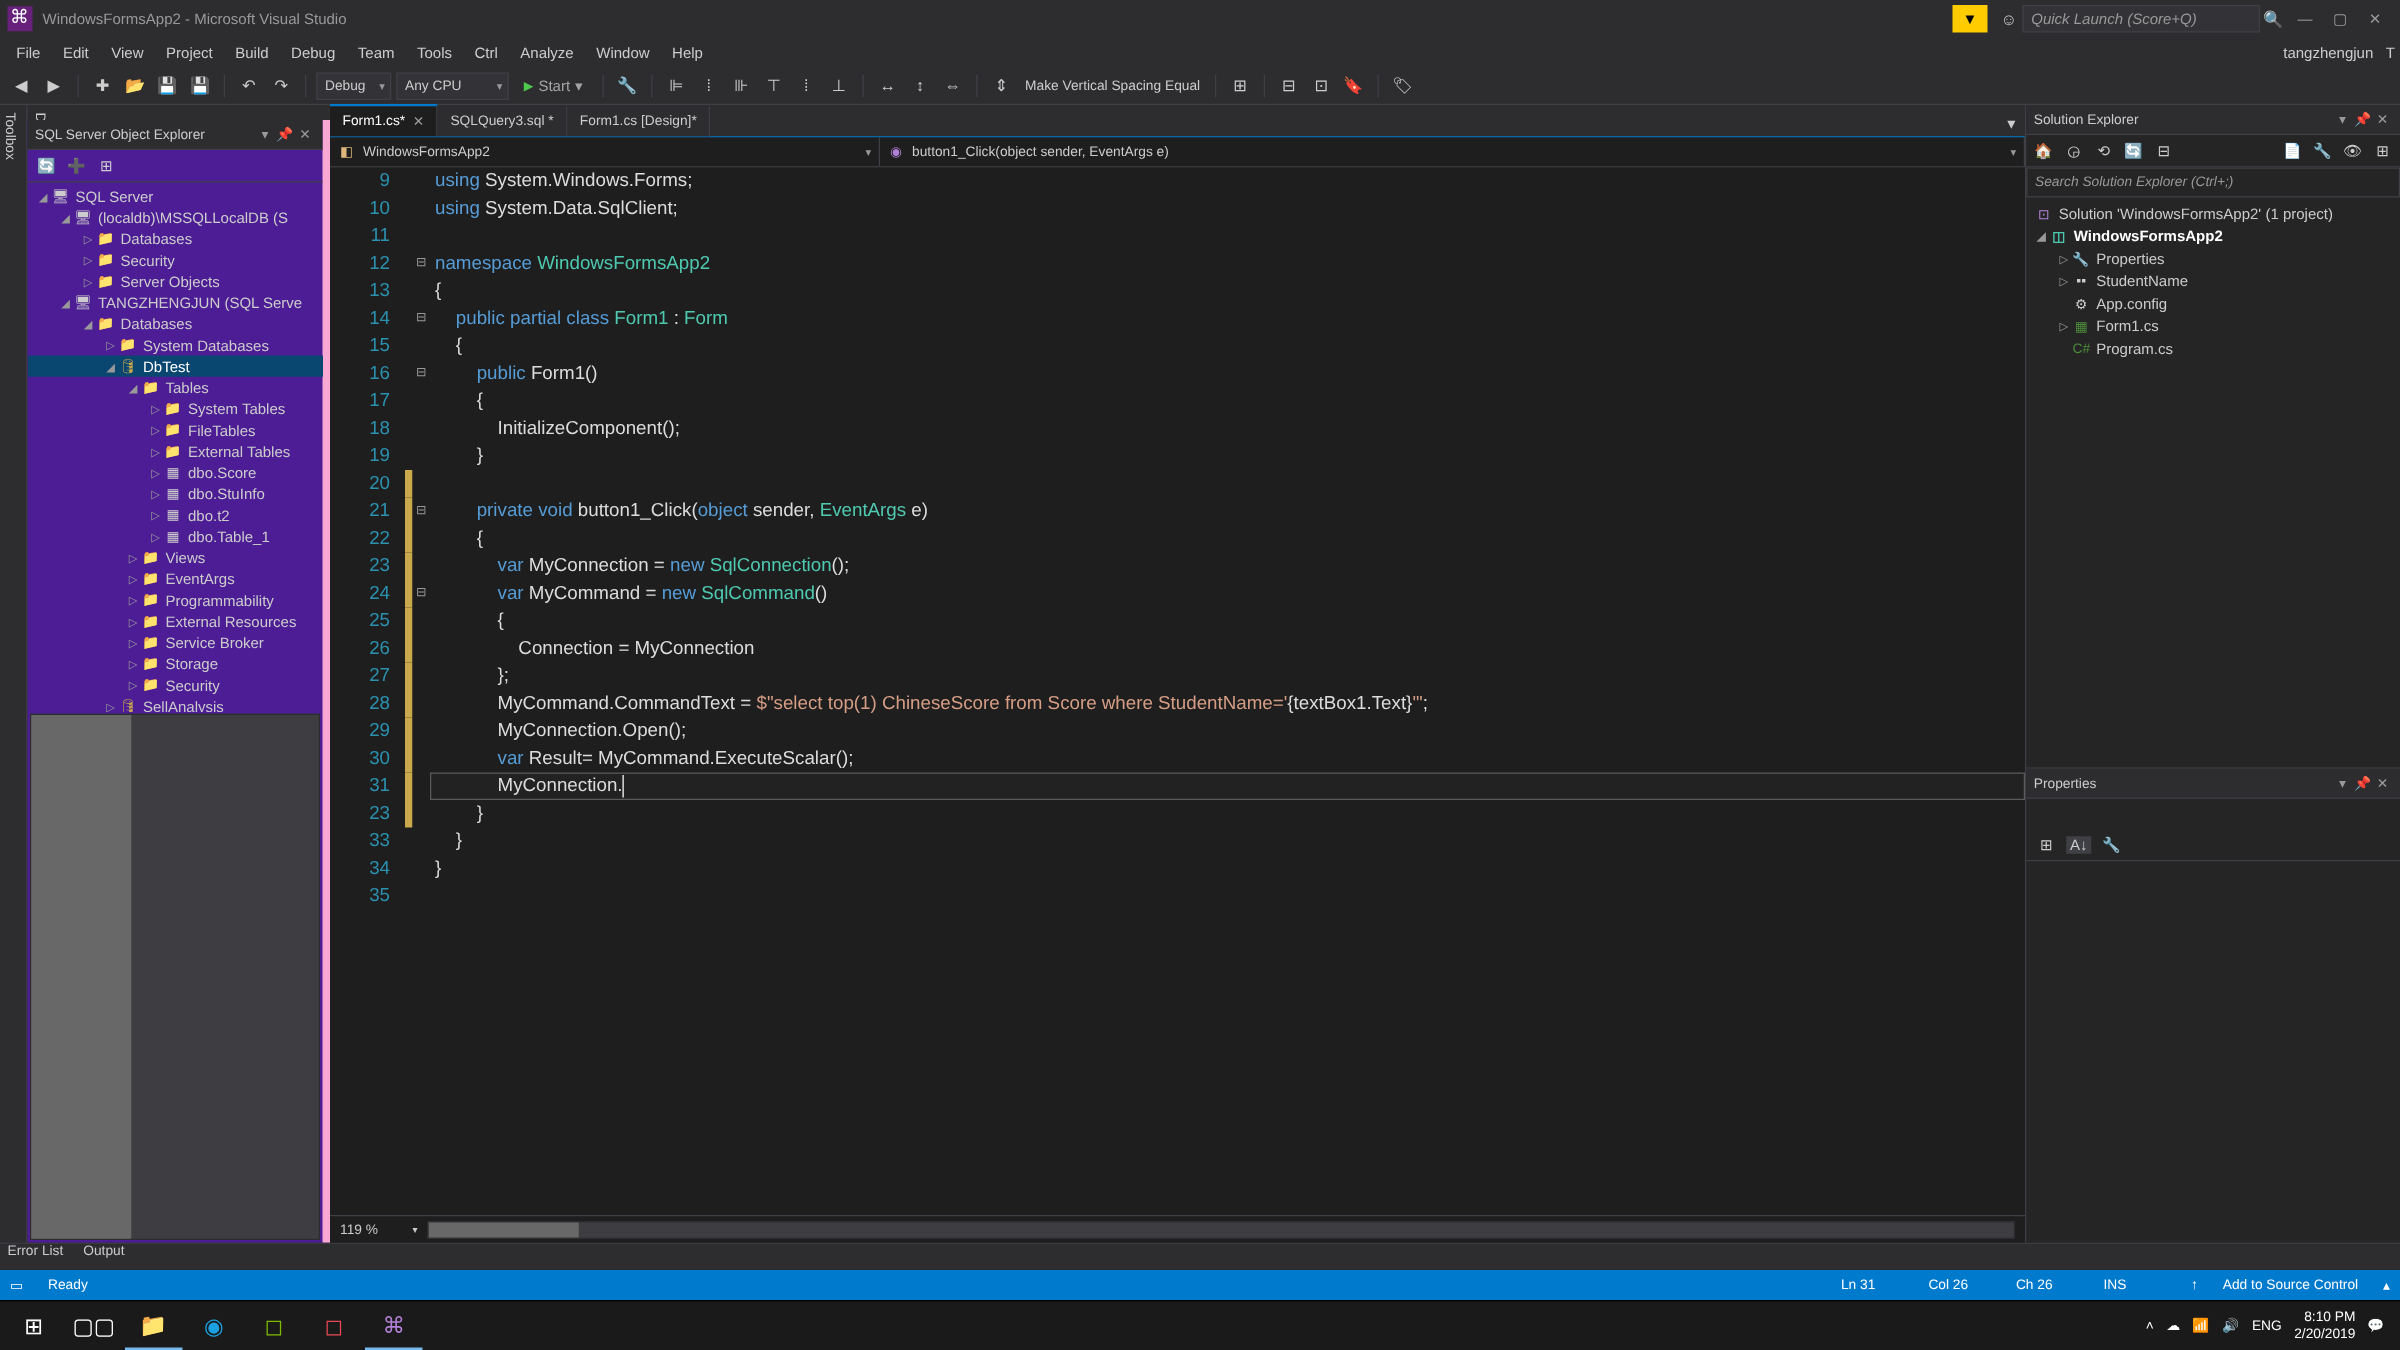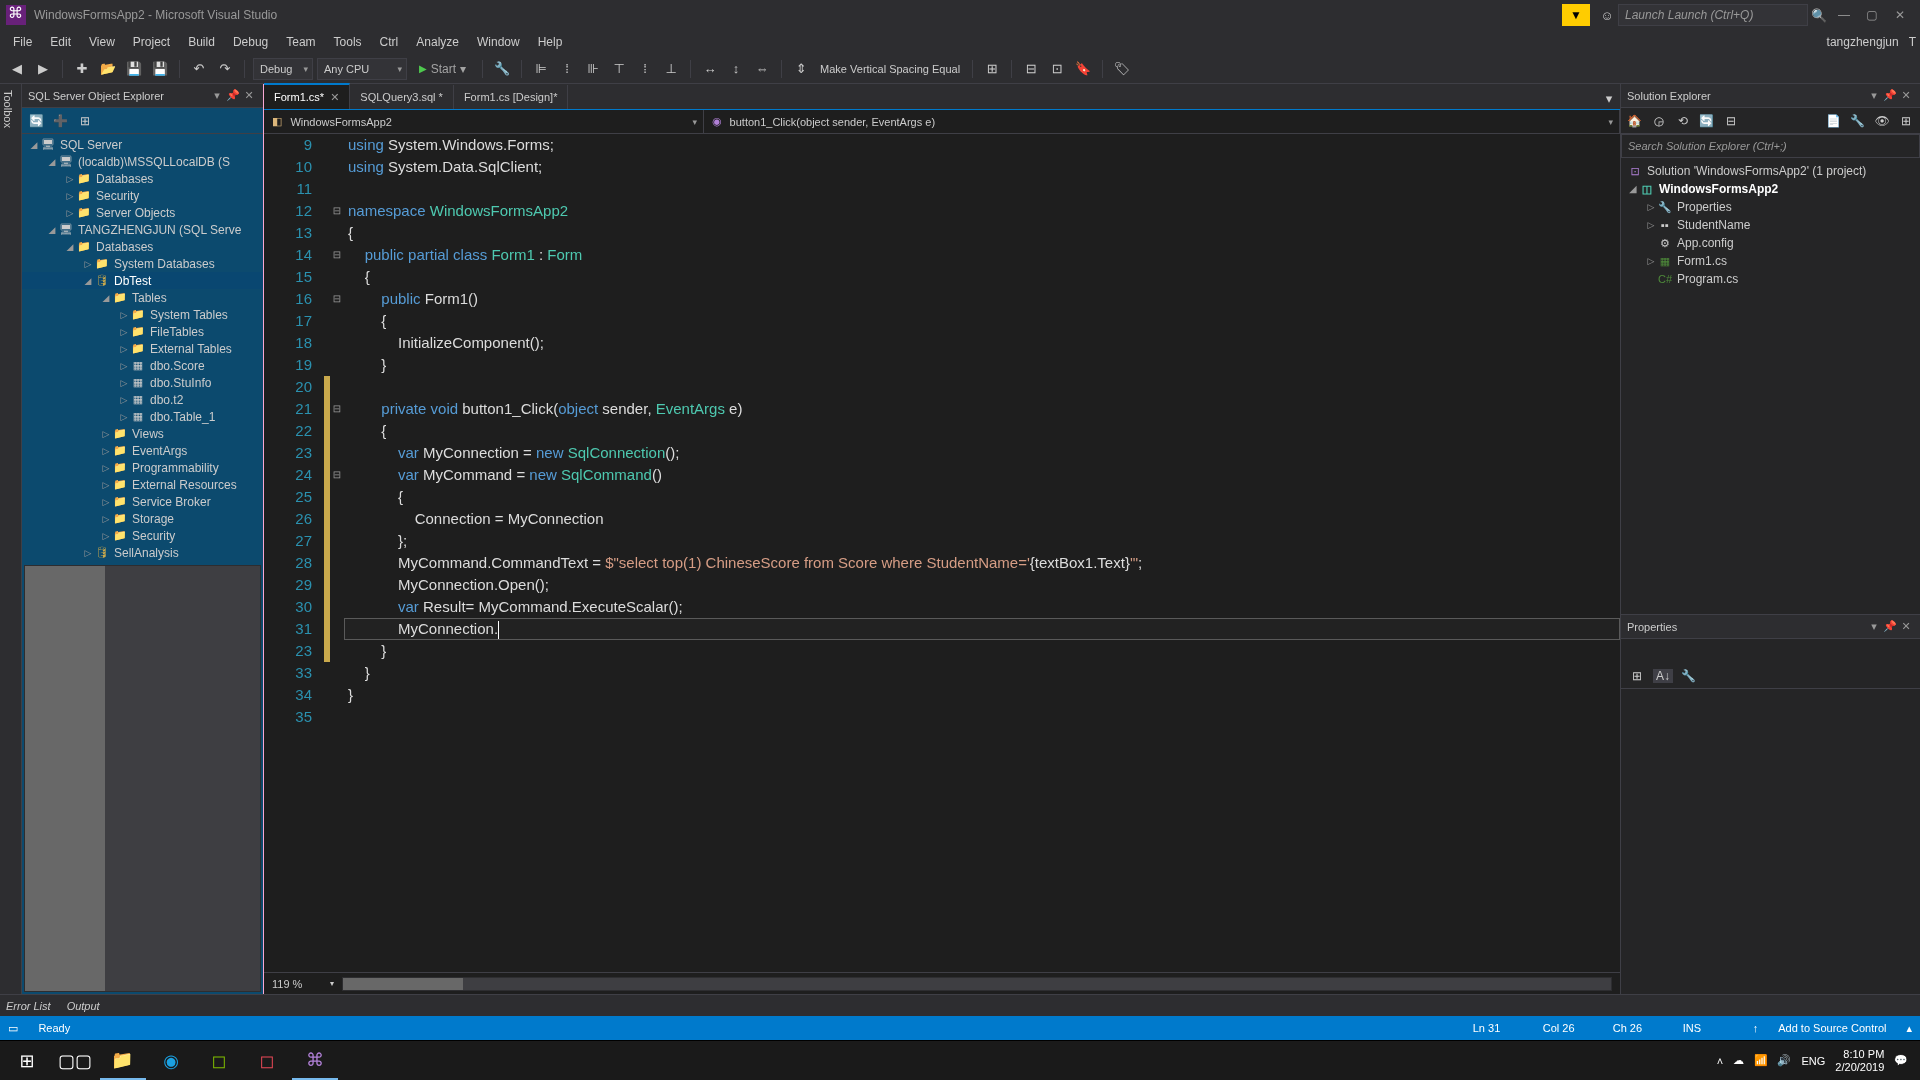--- a/index.html
+++ b/index.html
@@ -26,21 +26,21 @@
 .tstart { display:flex; align-items:center; gap:4px; padding:0 8px; color:#a3a3a3; }
 .tstart::before { content:"▶"; color:#4ec94e; font-size:10px; }
 .ttext { color:#ccc; font-size:11px; padding:0 4px; }
 
 .main { display:flex; height:calc(1080px - 30px - 24px - 30px - 22px - 24px - 40px); }
 
 .leftcol { display:flex; }
 .sidebar-tab { width:22px; background:#2d2d30; border-right:1px solid #3f3f46; writing-mode:vertical-lr; padding:6px 2px; color:#ccc; font-size:11px; display:flex; flex-direction:column; gap:12px;}
 .sidebar-tab span { cursor:pointer; }
 
-.sql-explorer { width:242px; background:#0c4a6e; border-right:1px solid #f9a8d4; display:flex; flex-direction:column; }
+.sql-explorer { width:242px; background:#4c1d95; border-right:6px solid #f9a8d4; display:flex; flex-direction:column;margin-top:12px; }
 .panel-hdr { height:24px; background:#2d2d30; color:#ccc; display:flex; align-items:center; padding:0 6px; font-size:11px; border-bottom:1px solid #3f3f46;}
 .panel-hdr .spacer{flex:1;}
 .panel-hdr .ico{width:16px;text-align:center;cursor:pointer;color:#999;}
 .panel-tb { height:26px; display:flex; align-items:center; padding:0 6px; gap:6px; border-bottom:1px solid #3f3f46;}
 .panel-tb .ico{width:18px;text-align:center;color:#ccc;cursor:pointer;}
 .tree { flex:1; overflow:auto; padding:2px 0; font-size:12px;}
 .tree-node { display:flex; align-items:center; height:17px; padding-left:6px; white-space:nowrap; cursor:pointer;}
 .tree-node.sel { background:#094771; color:#fff; }
 .tw { display:inline-block; width:12px; text-align:center; color:#999; font-size:9px;}
 .fold-ico { width:16px; height:14px; margin-right:4px; display:inline-flex; align-items:center; justify-content:center; font-size:11px;}
@@ -96,21 +96,21 @@
 .se-ico.ref{color:#ccc;}
 .se-ico.cfg{color:#ccc;}
 .se-ico.cs{color:#4e8a3a;}
 .se-ico.wr{color:#ccc;}
 
 .props { height:380px; border-top:1px solid #3f3f46; display:flex; flex-direction:column;}
 .props-tb{height:26px;display:flex;align-items:center;padding:0 6px;gap:6px;border-bottom:1px solid #3f3f46;}
 .props-tb .ico{width:20px;text-align:center;color:#ccc;cursor:pointer;}
 .props-body{flex:1;}
 
-.bottom-tabs { height:22px; background:#2d2d30; display:flex; align-items:center; padding:0 6px; gap:16px; font-size:11px; color:#ccc; border-top:1px solid #3f3f46;font-style:italic;}
+.bottom-tabs { height:22px; background:#2d2d30; display:flex; align-items:flex-start; padding:0 6px; gap:16px; font-size:11px; color:#ccc; border-top:1px solid #3f3f46;}
 .bottom-tabs span{cursor:pointer;}
 
 .statusbar { height:24px; background:#007acc; color:#fff; display:flex; align-items:center; padding:0 8px; font-size:11px; gap:20px;}
 .statusbar .spacer{flex:1;}
 .statusbar .cell{min-width:50px;}
 
 .taskbar { height:40px; background:#1a1a1a; display:flex; align-items:center; padding:0 4px; gap:2px; border-top:1px solid #000;}
 .taskbar .tb-btn { width:46px; height:38px; display:flex; align-items:center; justify-content:center; font-size:18px; cursor:pointer;}
 .taskbar .tb-btn.win{color:#fff;}
 .taskbar .tb-btn.active{border-bottom:2px solid #76b9ed;}
@@ -121,21 +121,21 @@
 </head>
 <body>
 
 <div class="titlebar">
   <div class="vs-logo"></div>
   <span>WindowsFormsApp2 - Microsoft Visual Studio</span>
   <div class="spacer"></div>
   <div class="notif">▼</div>
   <div class="tbtn">☺</div>
   <div class="ql">
-      <span>Launch Launch (Ctrl+Q)</span>
+      <span>Quick Launch (Score+Q)</span>
     </div>
   <div class="tbtn">🔍</div>
   <div class="winbtn">—</div>
   <div class="winbtn">▢</div>
   <div class="winbtn">✕</div>
 </div>
 
 <div class="menubar">
   <span>File</span>
   <span>Edit</span>

